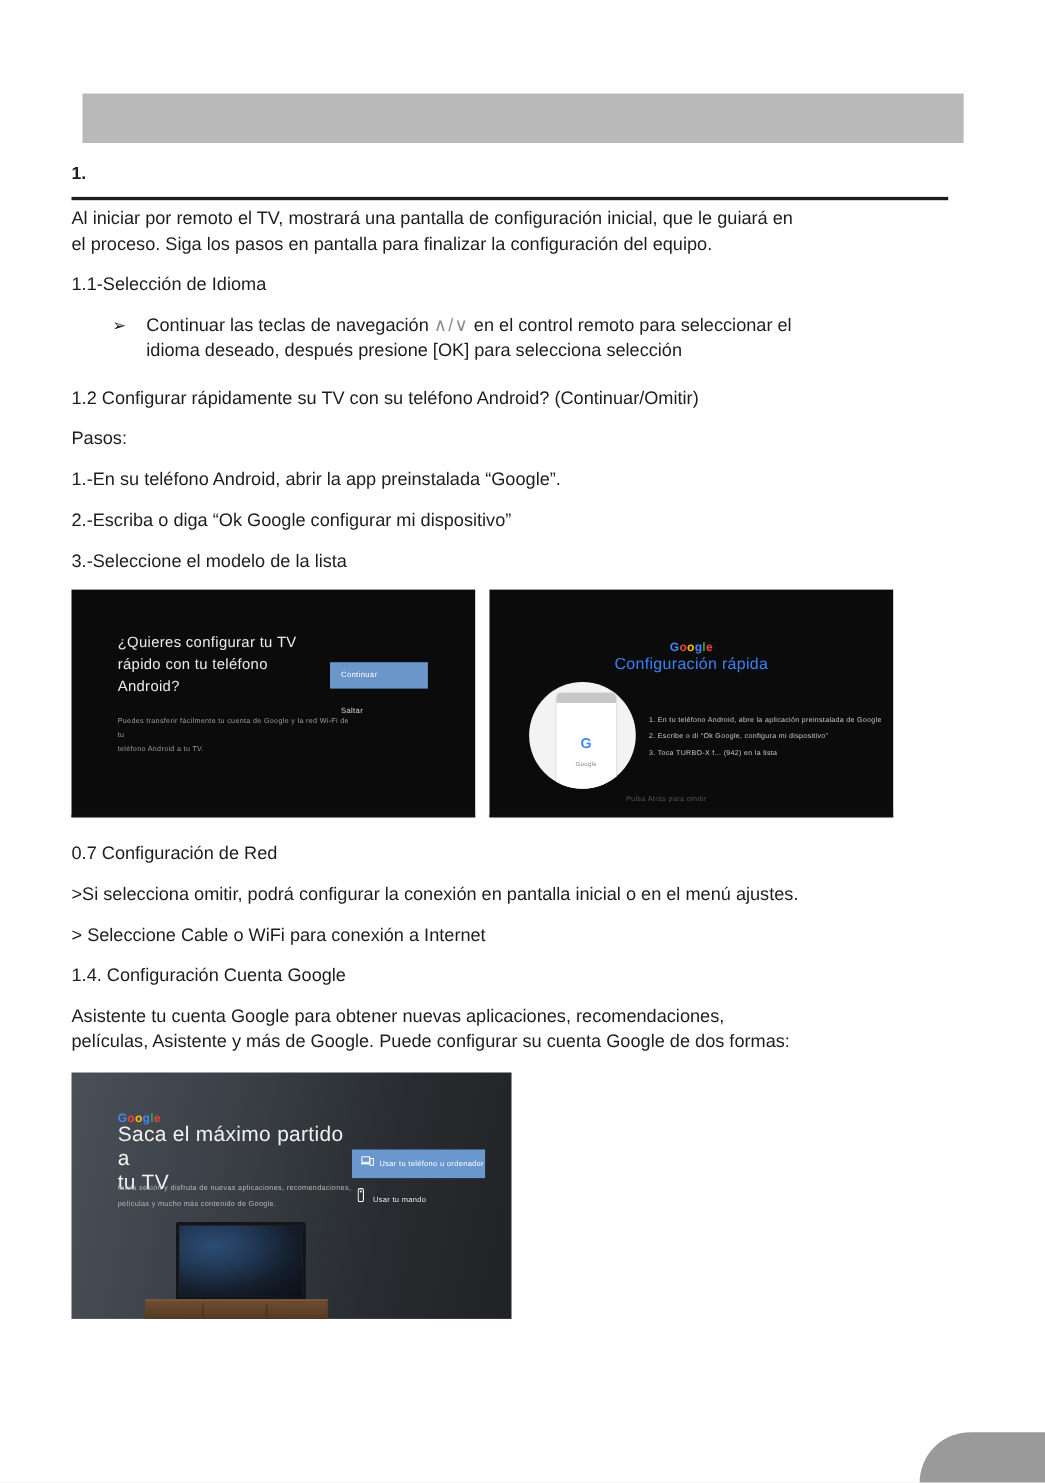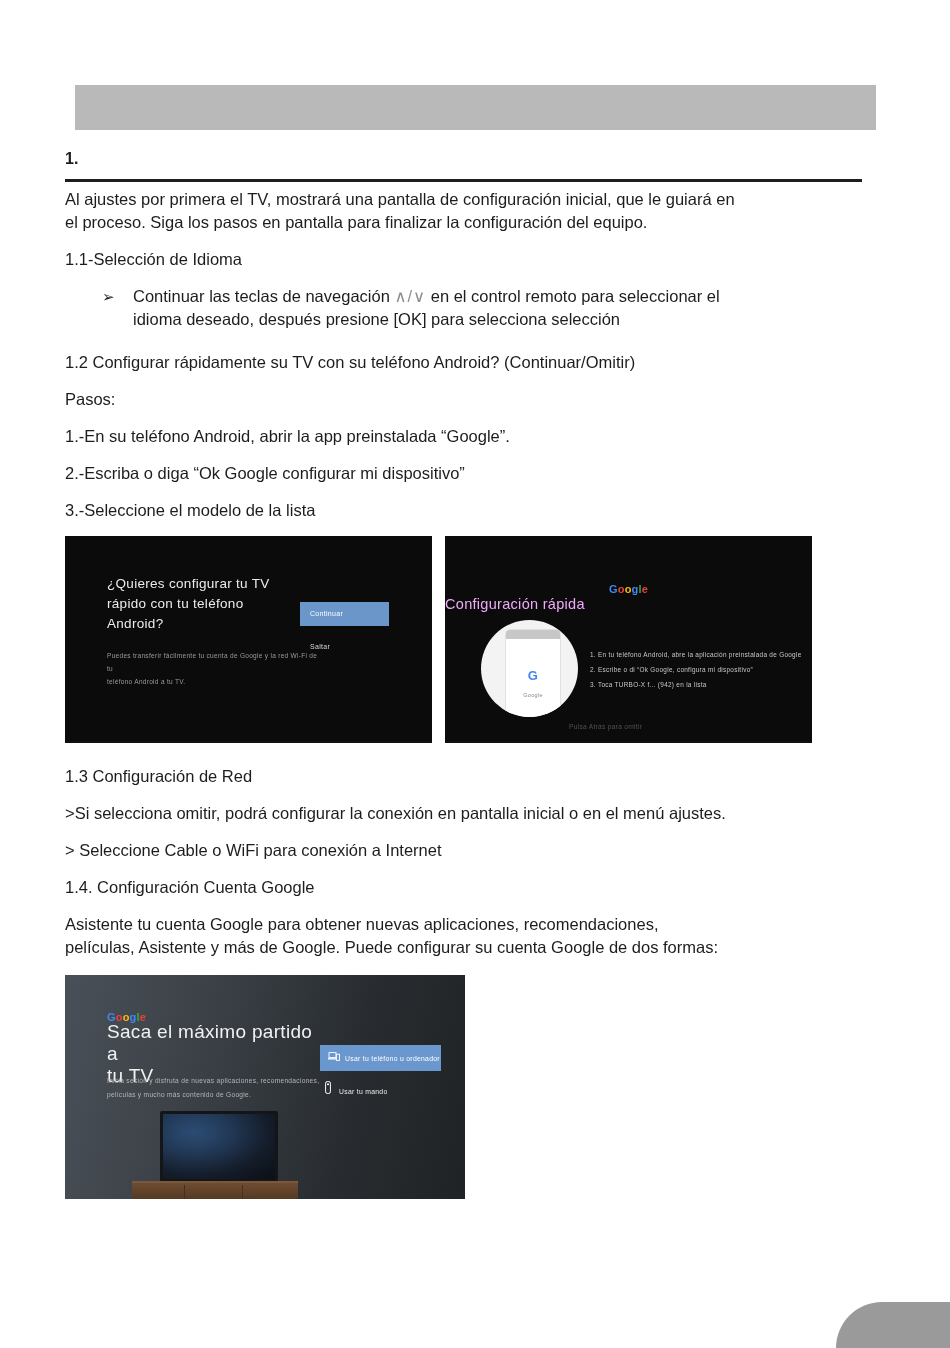--- a/index.html
+++ b/index.html
@@ -29,21 +29,21 @@
   .tvfont { font-family:"Liberation Sans", sans-serif; font-weight:300; letter-spacing:.3px; }
 
   .shot1-title { position:absolute; left:42px; top:38px; width:195px; color:#ececec; font-size:13.5px; line-height:20px; }
   .shot1-sub { position:absolute; left:42px; top:113px; width:218px; color:#9b9b9b; font-size:6.5px; line-height:13px; font-weight:400; }
   .shot1-btn { position:absolute; left:235px; top:66px; width:89px; height:24px; background:#6a96ca; color:#ffffff;
                font-size:7px; line-height:24px; padding-left:10px; font-weight:400; }
   .shot1-skip { position:absolute; left:245px; top:99px; color:#d9d9d9; font-size:7px; font-weight:400; }
 
   .glogo { font-weight:bold; letter-spacing:.2px; }
   .shot2-logo { position:absolute; left:0; right:0; top:42px; text-align:center; font-size:11px; }
-  .shot2-title { position:absolute; left:0; right:0; top:57px; text-align:left; color:#f0abfc; font-size:14.5px; }
+  .shot2-title { position:absolute; left:0; right:0; top:57px; text-align:center; color:#3b82f6; font-size:14.5px; }
   .shot2-circle { position:absolute; left:36px; top:84px; width:97px; height:97px; border-radius:50%; background:#f3f3f3; overflow:hidden; }
   .shot2-phone { position:absolute; left:24px; top:9px; width:56px; height:95px; background:#ffffff; border:1px solid #e1e1e1; border-radius:5px; }
   .shot2-phone-bar { position:absolute; left:0px; top:0px; width:100%; height:9px; background:#c7c7c7; border-radius:4px 4px 0 0; }
   .shot2-g { position:absolute; left:0; right:0; top:34px; text-align:center; font-size:13px; font-weight:bold; color:#4285F4; }
   .shot2-phone-label { position:absolute; left:0; right:0; top:54px; text-align:center; font-size:5.5px; color:#8a8a8a; }
   .shot2-steps { position:absolute; left:145px; top:111px; color:#c8c8c8; font-size:6.4px; line-height:15px; font-weight:400; }
   .shot2-footer { position:absolute; left:124px; top:179px; color:#525252; font-size:6.6px; font-weight:400; }
 
   
   .shot3 { position:relative; width:400px; height:224px; margin-top:16px; overflow:hidden;
@@ -69,21 +69,21 @@
 <div class="page">
 
   <div class="header-bar"></div>
 
   <div class="content">
 
     <p class="sec-num">1.</p>
     <hr class="rule">
 
     <p class="doc tight">
-      <span class="line">Al ajustes por primera el TV, mostrará una pantalla de configuración inicial, que le guiará en</span>
+      <span class="line">Al iniciar por remoto el TV, mostrará una pantalla de configuración inicial, que le guiará en</span>
       <span class="line">el proceso. Siga los pasos en pantalla para finalizar la configuración del equipo.</span>
     </p>
 
     <p class="doc">1.1-Selección de Idioma</p>
 
     <div class="bullet-row">
       <span class="bullet-marker">➢</span>
       <span class="bullet-text"><span>Continuar las teclas de navegación </span><span class="keys">∧/∨</span><span> en el control remoto para seleccionar el</span>
         <span class="line">idioma deseado, después presione [OK] para selecciona selección</span>
       </span>
@@ -123,21 +123,21 @@
         </div>
         <div class="shot2-steps">
           <div>1. En tu teléfono Android, abre la aplicación preinstalada de Google</div>
           <div>2. Escribe o di “Ok Google, configura mi dispositivo”</div>
           <div>3. Toca TURBO-X f... (942) en la lista</div>
         </div>
         <div class="shot2-footer">Pulsa Atrás para omitir</div>
       </div>
     </div>
 
-    <p class="doc" style="margin-top:22px">1.3 Configuración de Red</p>
+    <p class="doc" style="margin-top:22px">0.7 Configuración de Red</p>
     <p class="doc">&gt;Si selecciona omitir, podrá configurar la conexión en pantalla inicial o en el menú ajustes.</p>
     <p class="doc">&gt; Seleccione Cable o WiFi para conexión a Internet</p>
     <p class="doc">1.4. Configuración Cuenta Google</p>
     <p class="doc">
       <span class="line">Asistente tu cuenta Google para obtener nuevas aplicaciones, recomendaciones,</span>
       <span class="line">películas, Asistente y más de Google. Puede configurar su cuenta Google de dos formas:</span>
     </p>
 
     <div class="shot3 tvfont">
       <div class="shot3-logo glogo"><span style="color: rgb(66, 133, 244);">G</span><span style="color: rgb(234, 67, 53);">o</span><span style="color: rgb(251, 188, 5);">o</span><span style="color: rgb(66, 133, 244);">g</span><span style="color: rgb(52, 168, 83);">l</span><span style="color: rgb(234, 67, 53);">e</span></div>

